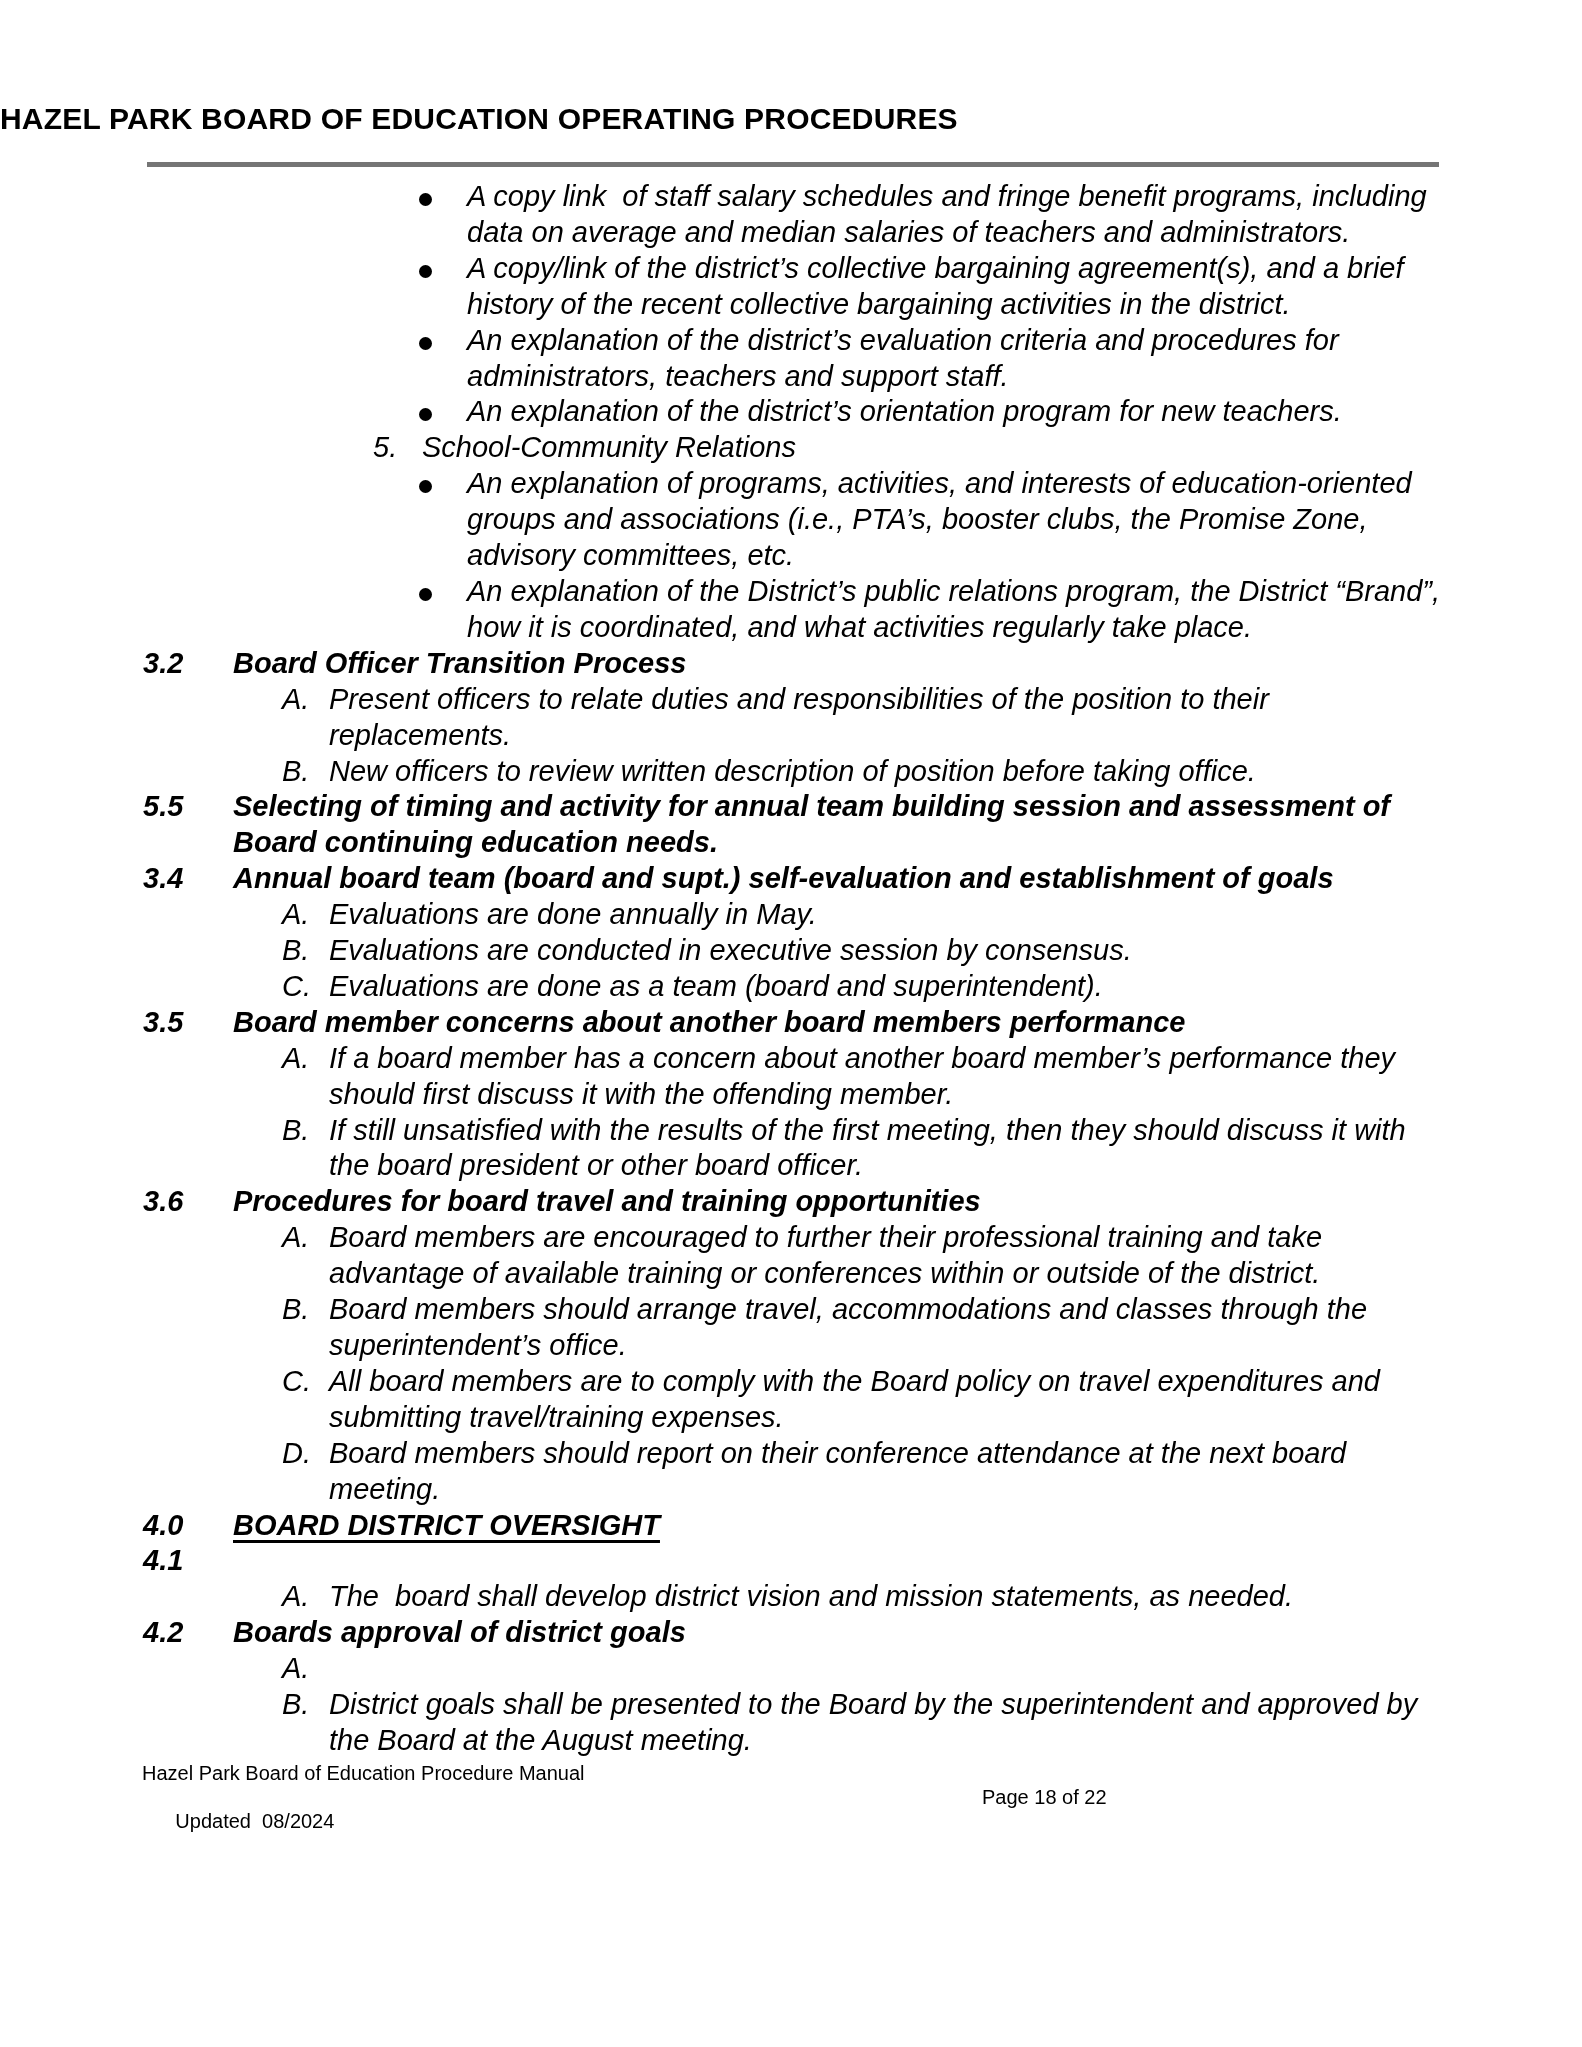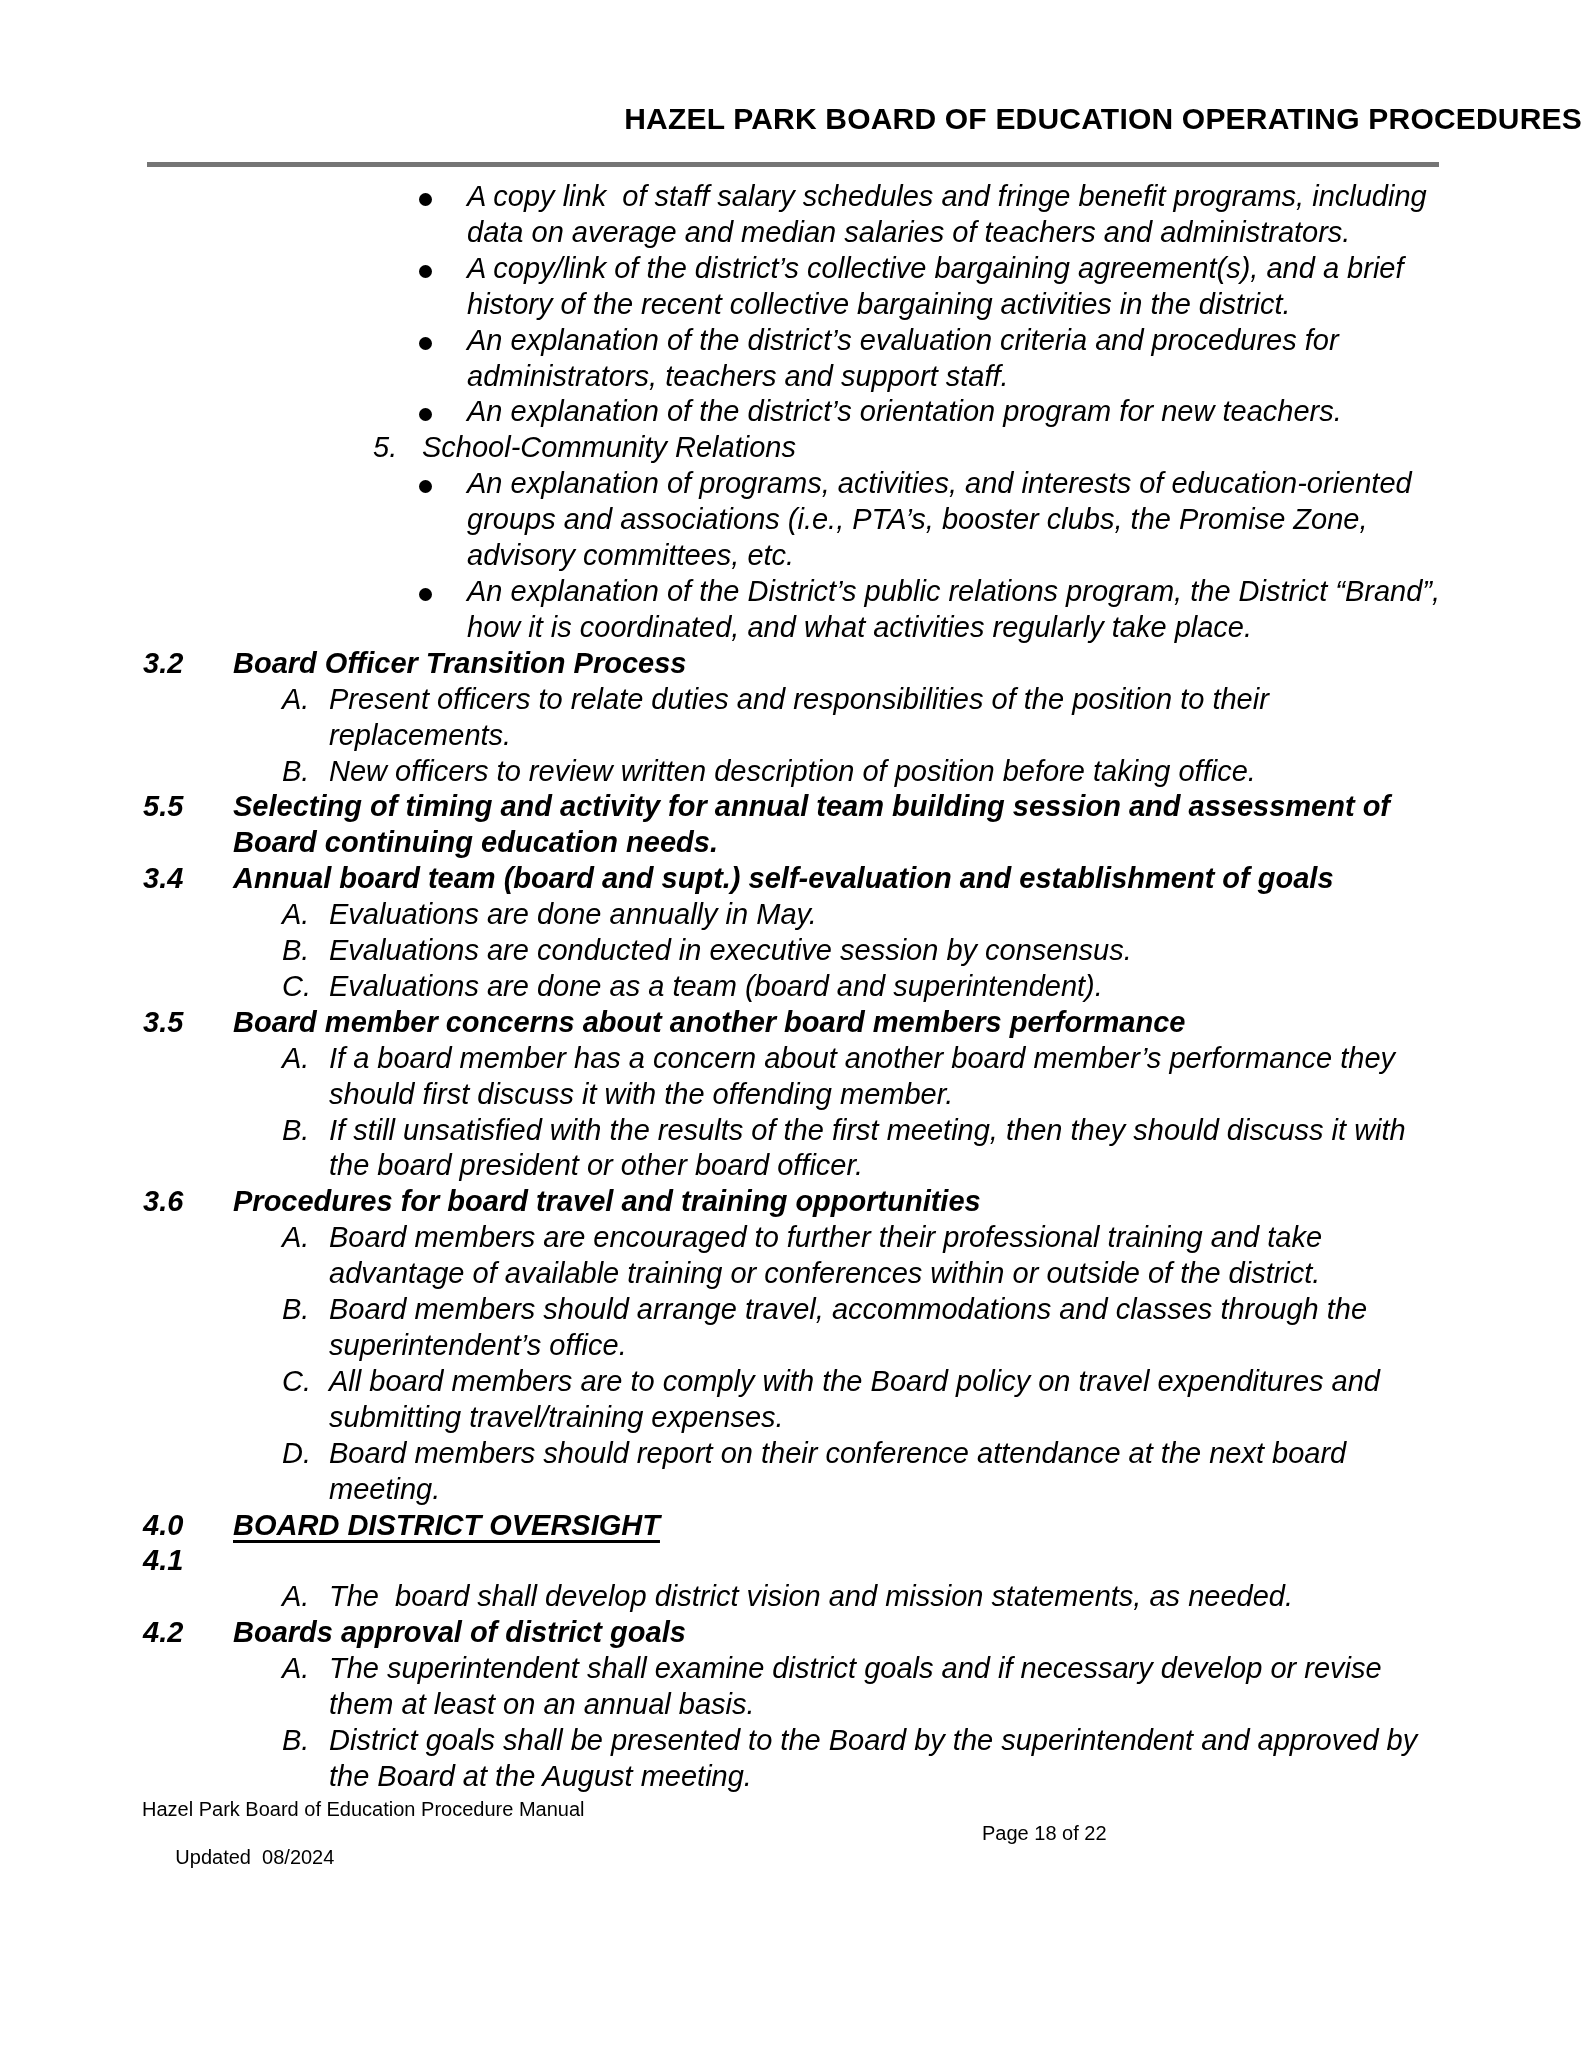--- a/index.html
+++ b/index.html
@@ -13,21 +13,21 @@
     overflow: hidden;
     position: relative;
     font-family: "Liberation Sans", sans-serif;
     color: #000000;
   }
   .header-title {
     padding-top: 103px;
     font-size: 30px;
     font-weight: bold;
     line-height: 31px;
-    text-align: right;
+    text-align: left;
     letter-spacing: 0.2px;
     white-space: pre-wrap;
   }
   .header-divider {
     height: 5px;
     background: #757575;
     margin: 28px 143px 0 147px;
   }
   .content {
     margin: 12px 0 0 143px;
@@ -280,21 +280,20 @@
           </div>
   </div>
         <div class="section">
     <div class="section-row">
       <span class="section-num">4.2</span>
       <span class="section-title">Boards approval of district goals</span>
     </div>
     <div class="section-items">
             <div class="letter-row">
     <span class="letter-cell">A.</span>
-    <span class="letter-text">The superintendent shall examine district goals and if necessary develop or revise them at least on an annual basis.</span>
   </div>
             <div class="letter-row">
     <span class="letter-cell">B.</span>
     <span class="letter-text">District goals shall be presented to the Board by the superintendent and approved by the Board at the August meeting.</span>
   </div>
           </div>
   </div>
       </div>
   </div>
 

